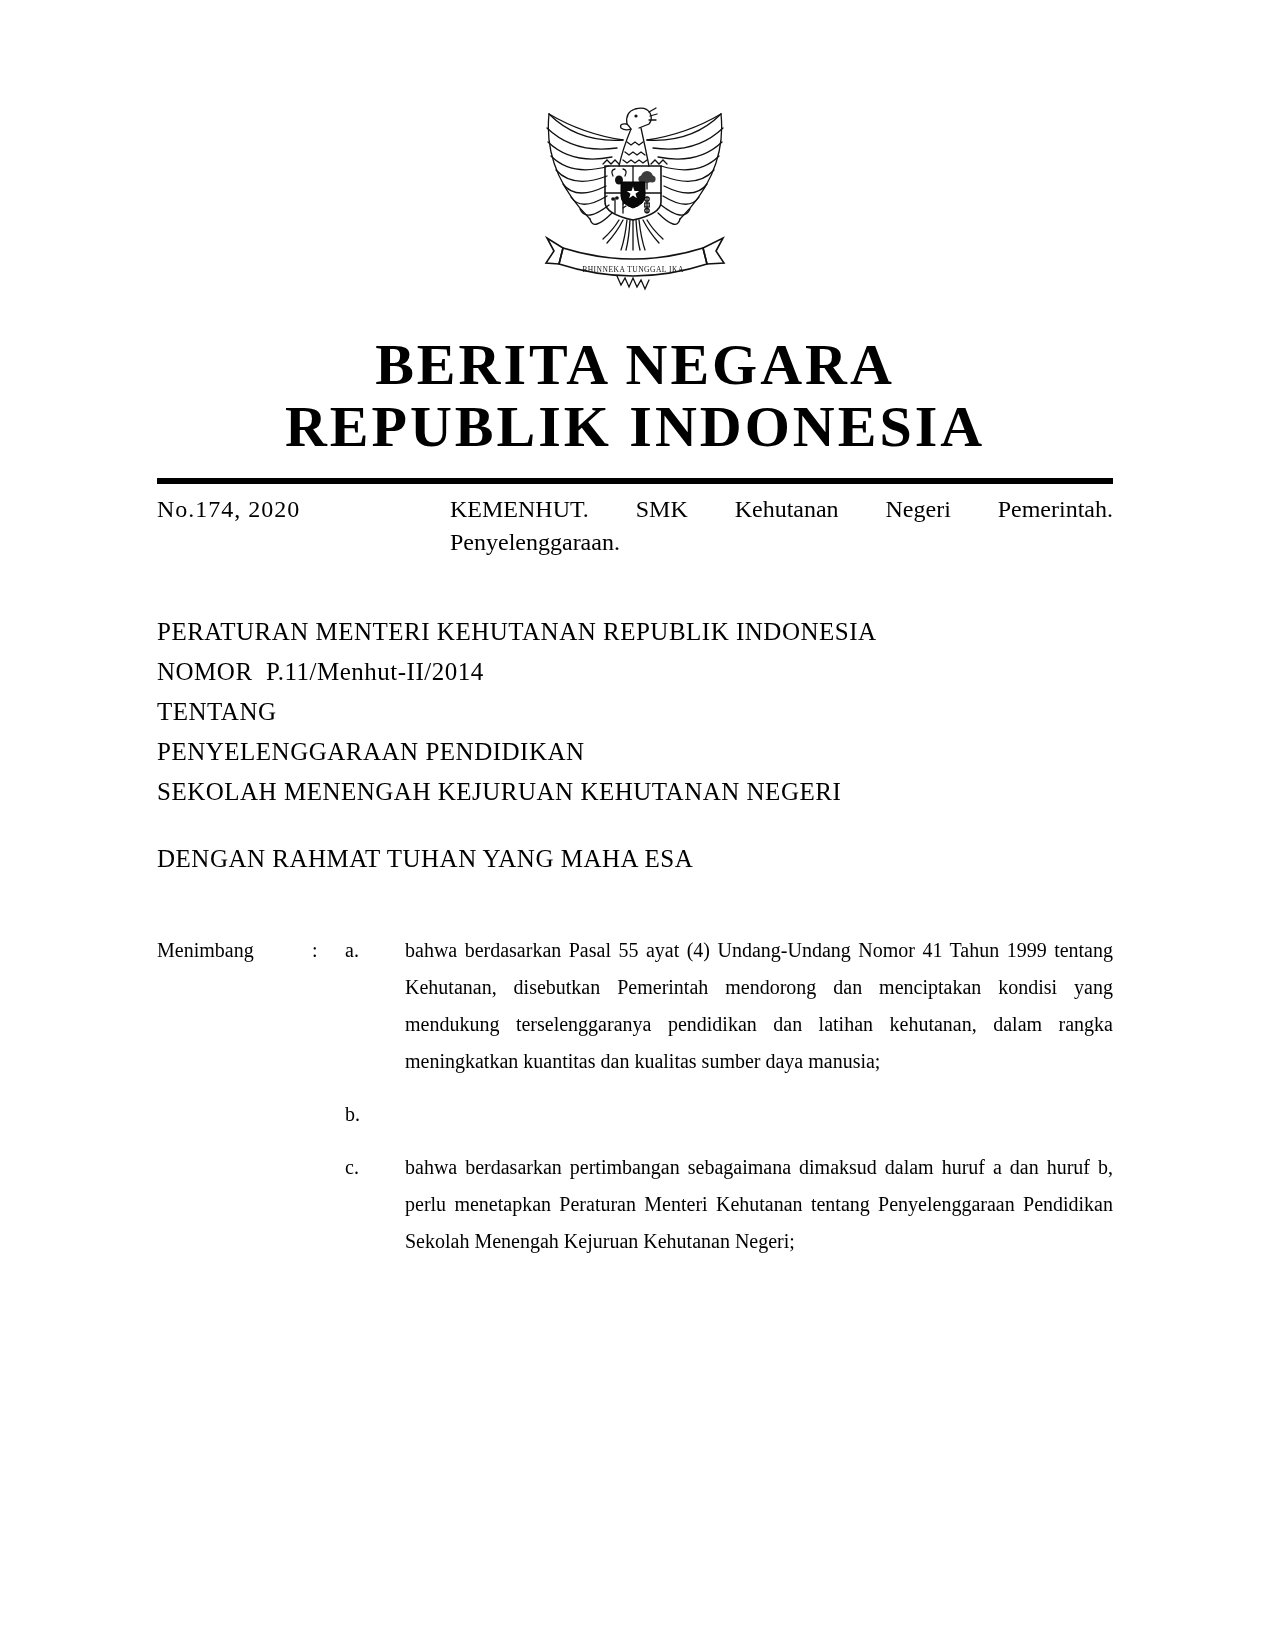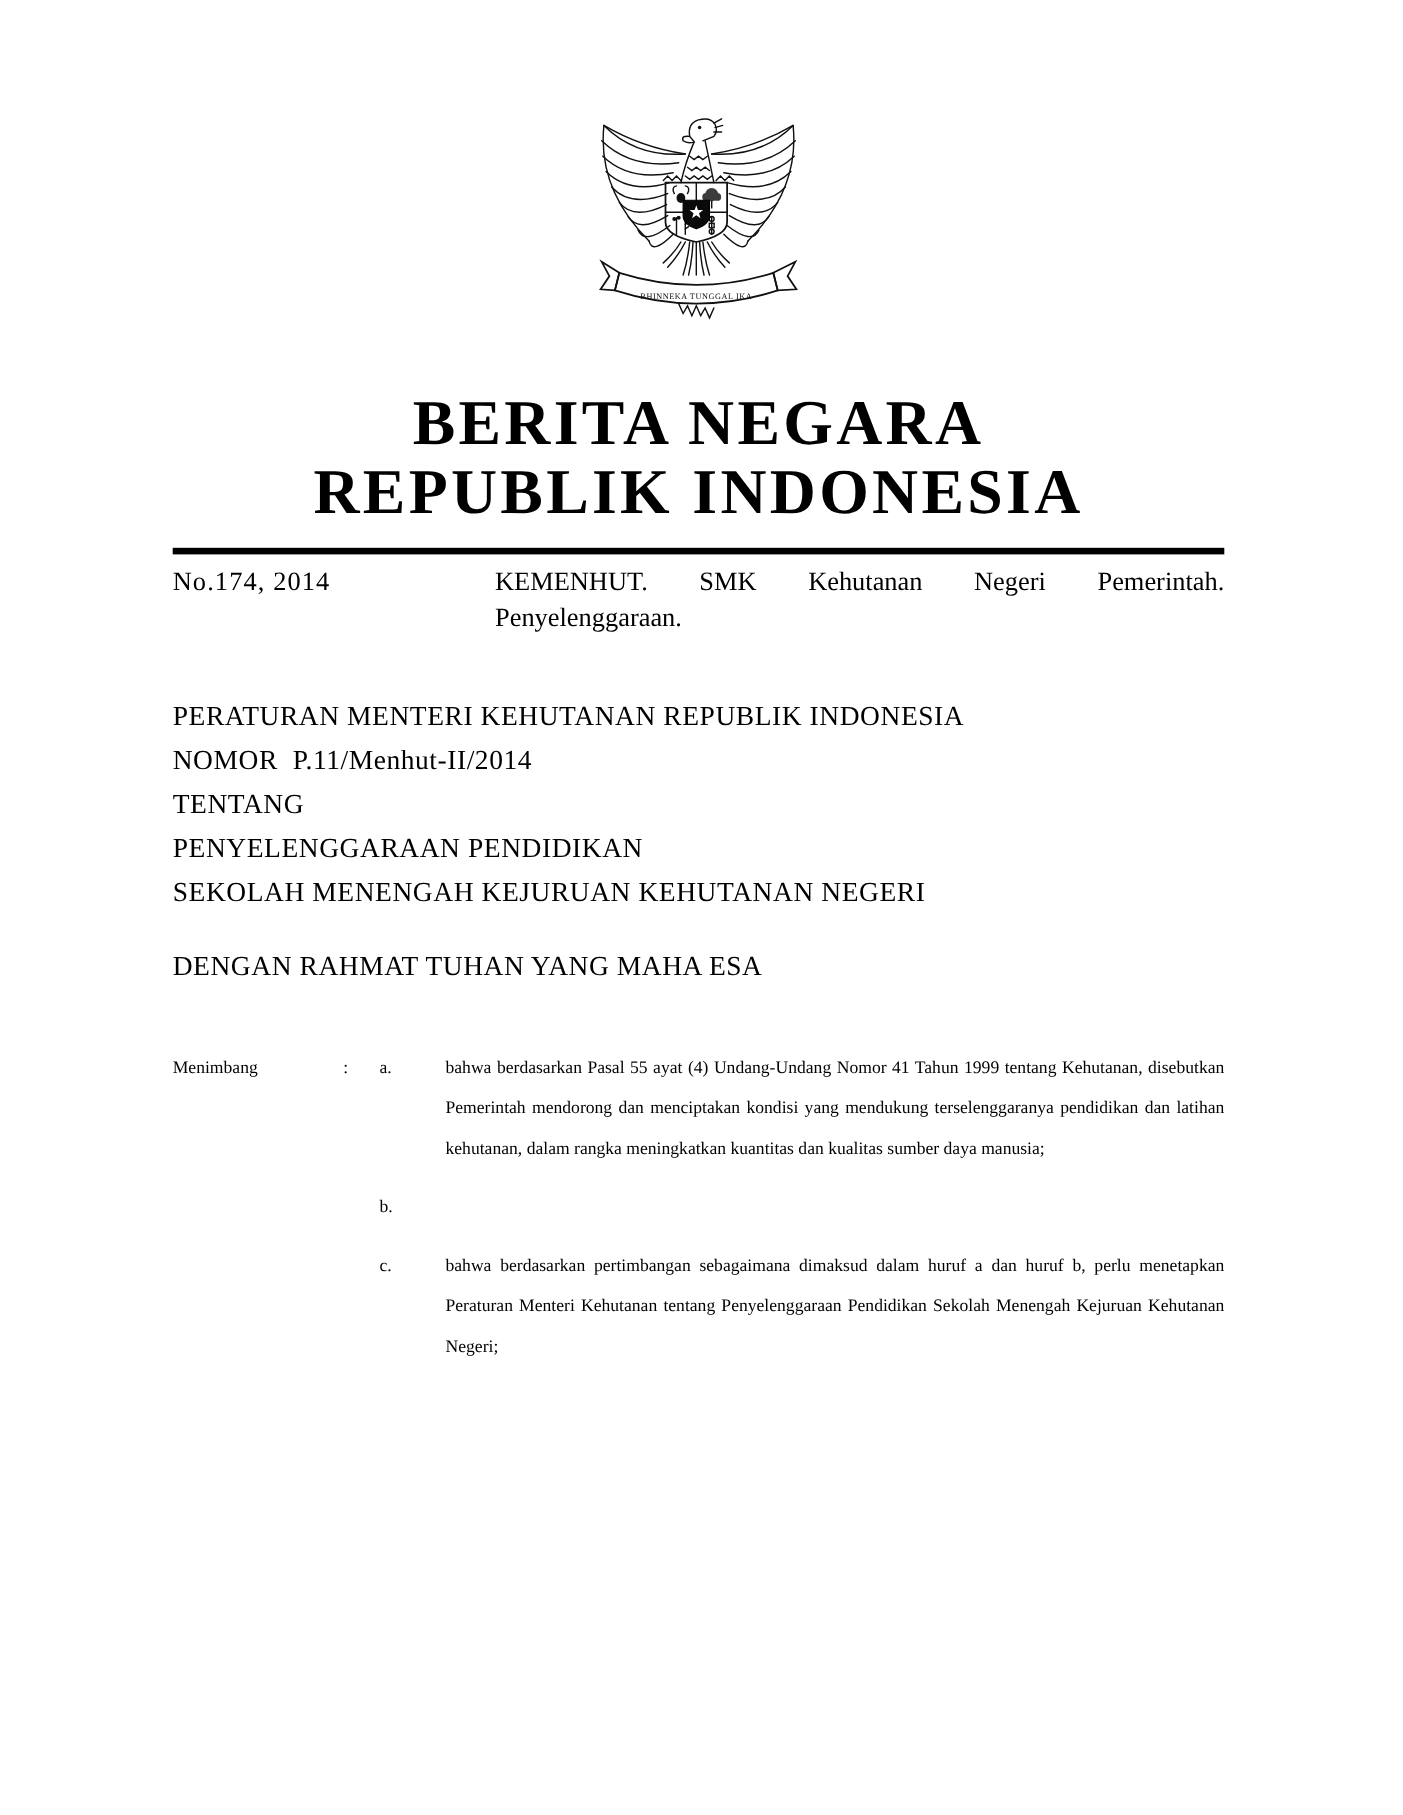--- a/index.html
+++ b/index.html
@@ -13,21 +13,21 @@
     overflow: hidden;
   }
   .content {
     padding: 0 162px 0 157px;
   }
   .emblem-wrap {
     width: 184px;
     margin: 98px auto 0 auto;
   }
   .masthead {
-    margin-top: 55px;
+    margin-top: 36px;
     text-align: center;
     font-weight: bold;
     font-size: 58px;
     line-height: 62px;
     letter-spacing: 3px;
     white-space: nowrap;
   }
   .rule {
     margin-top: 20px;
     height: 6px;
@@ -52,21 +52,21 @@
     margin-top: 53px;
     text-align: left;
     font-size: 25px;
     line-height: 40px;
     letter-spacing: 0.5px;
   }
   .invocation { margin-top: 27px; }
   .authority  { margin-top: 28px; }
   .considerations {
     margin-top: 53px;
-    font-size: 16px;
+    font-size: 20px;
     line-height: 37px;
   }
   .consider-item { display: flex; }
   .consider-item + .consider-item { margin-top: 16px; }
   .col-label { flex: 0 0 155px; }
   .col-colon { flex: 0 0 33px; text-align: left; }
   .col-letter{ flex: 0 0 60px; }
   .col-text  { flex: 1 1 auto; text-align: justify; }
   .watermark {
     position: absolute;
@@ -170,21 +170,21 @@
     </div>
 
     <div class="masthead">
       <div>BERITA NEGARA</div>
       <div>REPUBLIK INDONESIA</div>
     </div>
 
     <div class="rule"></div>
 
     <div class="gazette-row">
-      <div class="gazette-number">No.174, 2014</div>
+      <div class="gazette-number">No.174, 2020</div>
       <div class="gazette-subject">KEMENHUT. SMK Kehutanan Negeri Pemerintah. Penyelenggaraan.</div>
     </div>
 
     <div class="doc-title">
       <div>PERATURAN MENTERI KEHUTANAN REPUBLIK INDONESIA</div>
       <div>NOMOR&nbsp; P.11/Menhut-II/2014</div>
       <div>TENTANG</div>
       <div>PENYELENGGARAAN PENDIDIKAN</div>
       <div>SEKOLAH MENENGAH KEJURUAN KEHUTANAN NEGERI</div>
       <div class="invocation">DENGAN RAHMAT TUHAN YANG MAHA ESA</div>

